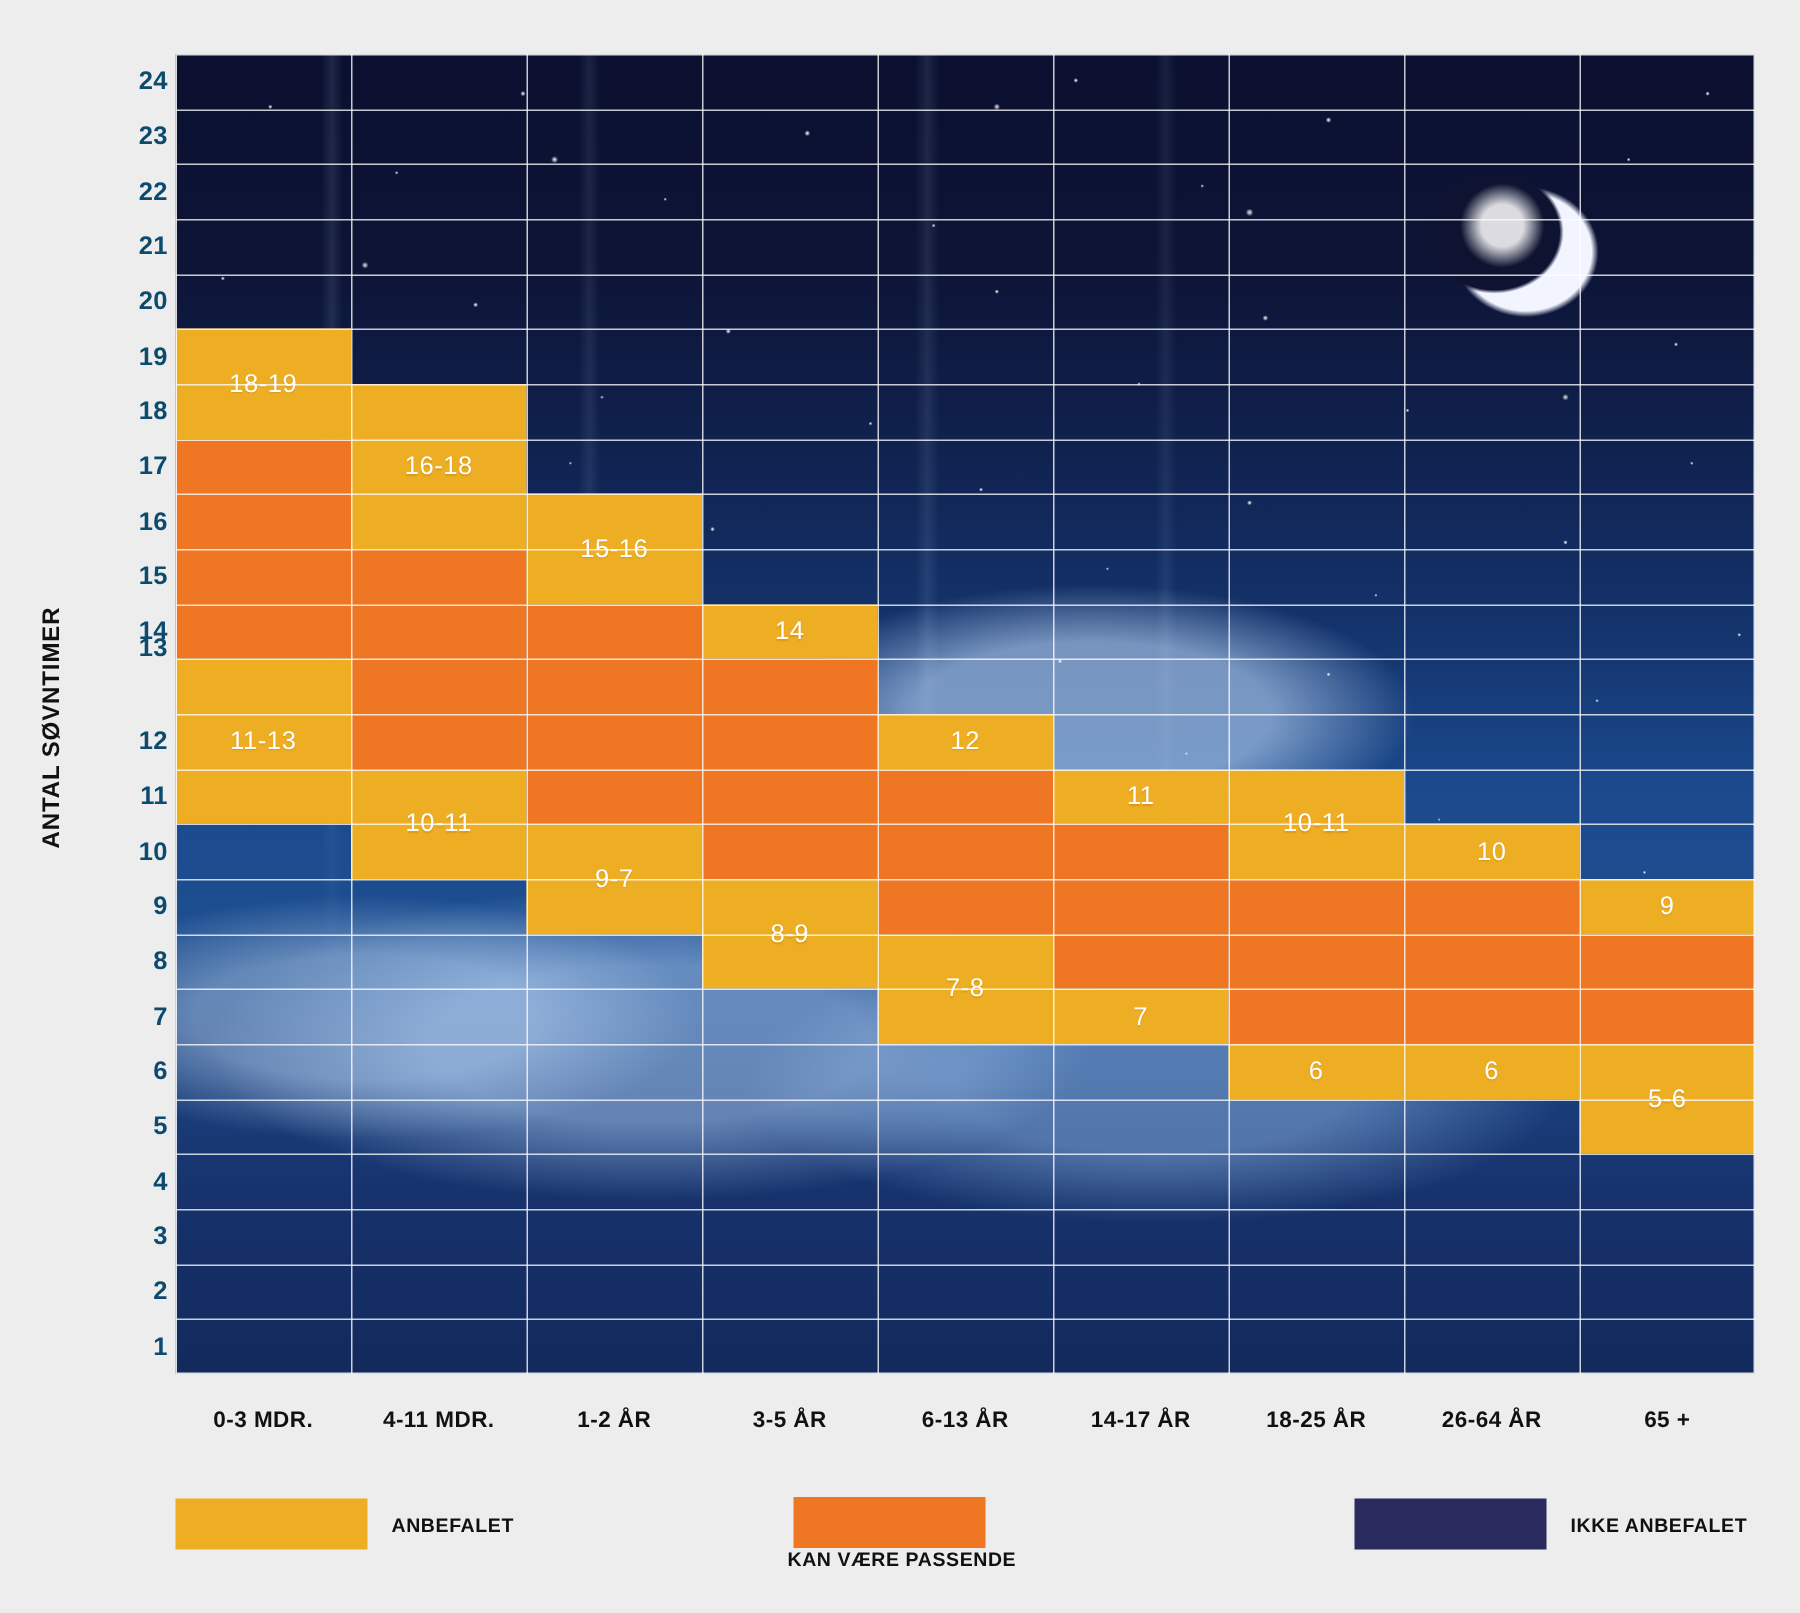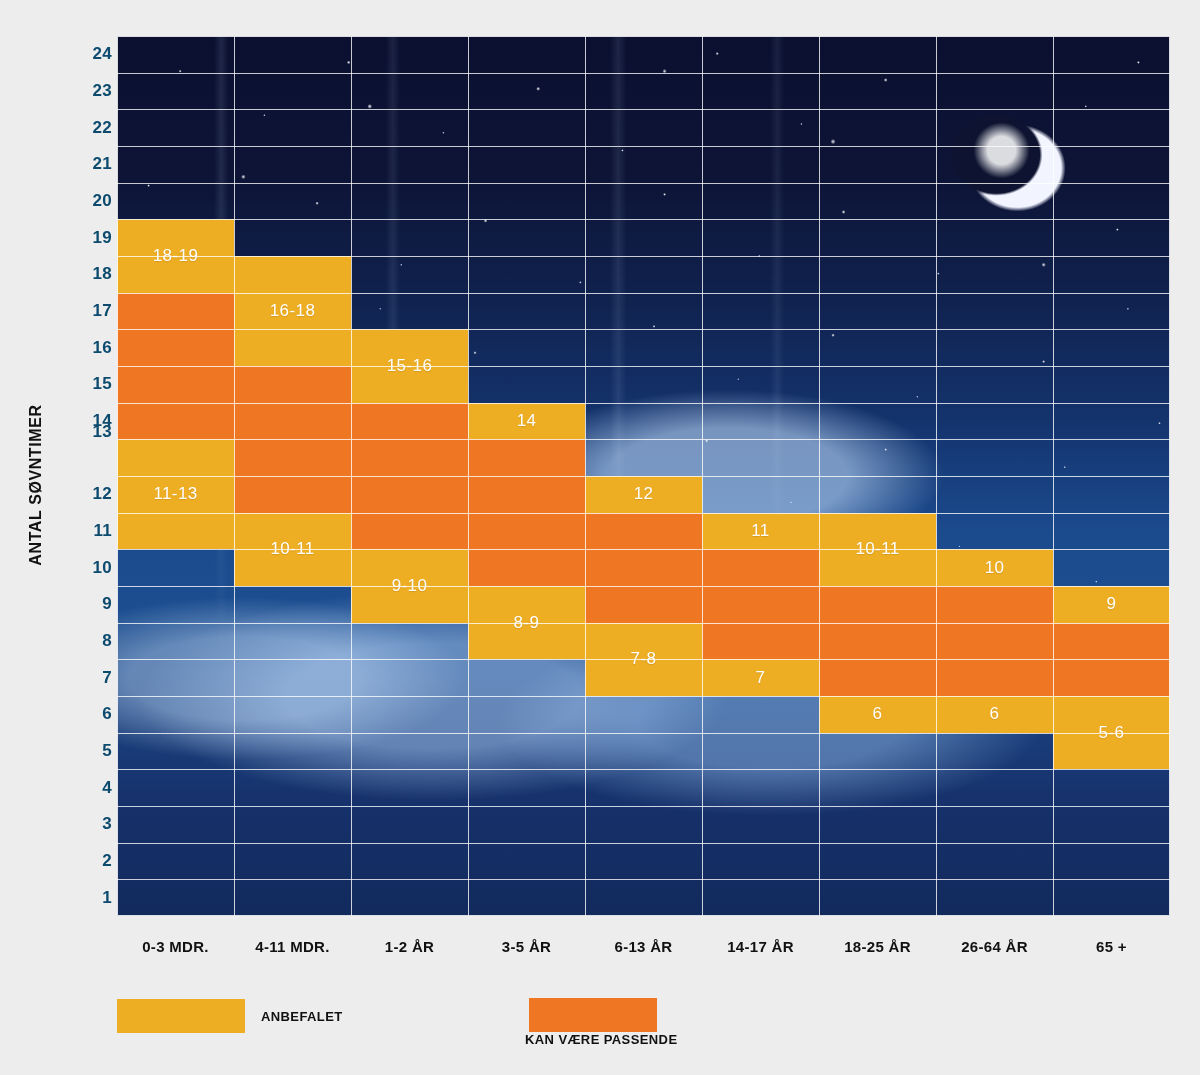--- a/index.html
+++ b/index.html
@@ -276,21 +276,21 @@
         <div class="band-label" style="left: 58.5px; top: 458.333px;">11-13</div>
         <div class="band" style="left: 117px; width: 117px; top: 330px; height: 146.667px; background: rgb(239, 119, 35);"></div>
         <div class="band" style="left: 117px; width: 117px; top: 220px; height: 110px; background: rgb(237, 174, 35);"></div>
         <div class="band-label" style="left: 175.5px; top: 275px;">16-18</div>
         <div class="band" style="left: 117px; width: 117px; top: 476.667px; height: 73.3333px; background: rgb(237, 174, 35);"></div>
         <div class="band-label" style="left: 175.5px; top: 513.333px;">10-11</div>
         <div class="band" style="left: 234px; width: 117px; top: 366.667px; height: 146.667px; background: rgb(239, 119, 35);"></div>
         <div class="band" style="left: 234px; width: 117px; top: 293.333px; height: 73.3333px; background: rgb(237, 174, 35);"></div>
         <div class="band-label" style="left: 292.5px; top: 330px;">15-16</div>
         <div class="band" style="left: 234px; width: 117px; top: 513.333px; height: 73.3333px; background: rgb(237, 174, 35);"></div>
-        <div class="band-label" style="left: 292.5px; top: 550px;">9-10</div>
+        <div class="band-label" style="left: 292.5px; top: 550px;">9-7</div>
         <div class="band" style="left: 351px; width: 117px; top: 403.333px; height: 146.667px; background: rgb(239, 119, 35);"></div>
         <div class="band" style="left: 351px; width: 117px; top: 366.667px; height: 36.6667px; background: rgb(237, 174, 35);"></div>
         <div class="band-label" style="left: 409.5px; top: 385px;">14</div>
         <div class="band" style="left: 351px; width: 117px; top: 550px; height: 73.3333px; background: rgb(237, 174, 35);"></div>
         <div class="band-label" style="left: 409.5px; top: 586.667px;">8-9</div>
         <div class="band" style="left: 468px; width: 117px; top: 476.667px; height: 110px; background: rgb(239, 119, 35);"></div>
         <div class="band" style="left: 468px; width: 117px; top: 440px; height: 36.6667px; background: rgb(237, 174, 35);"></div>
         <div class="band-label" style="left: 526.5px; top: 458.333px;">12</div>
         <div class="band" style="left: 468px; width: 117px; top: 586.667px; height: 73.3333px; background: rgb(237, 174, 35);"></div>
         <div class="band-label" style="left: 526.5px; top: 623.333px;">7-8</div>
@@ -365,15 +365,19 @@
 
   <div id="legend">
       <div class="legend-item" style="left: 0px;">
         <div class="legend-swatch" style="background: rgb(237, 174, 35);"></div>
         <div class="legend-text">ANBEFALET</div>
       </div>
       <div class="legend-item" style="left: 392px; flex-direction: column;">
         <div class="legend-swatch" style="background: rgb(239, 119, 35);"></div>
         <div class="legend-text">KAN VÆRE PASSENDE</div>
       </div>
+      <div class="legend-item" style="left: 786px;">
+        <div class="legend-swatch" style="background: rgb(42, 43, 95);"></div>
+        <div class="legend-text">IKKE ANBEFALET</div>
+      </div>
     </div>
 
 </div>
 
 </body></html>

